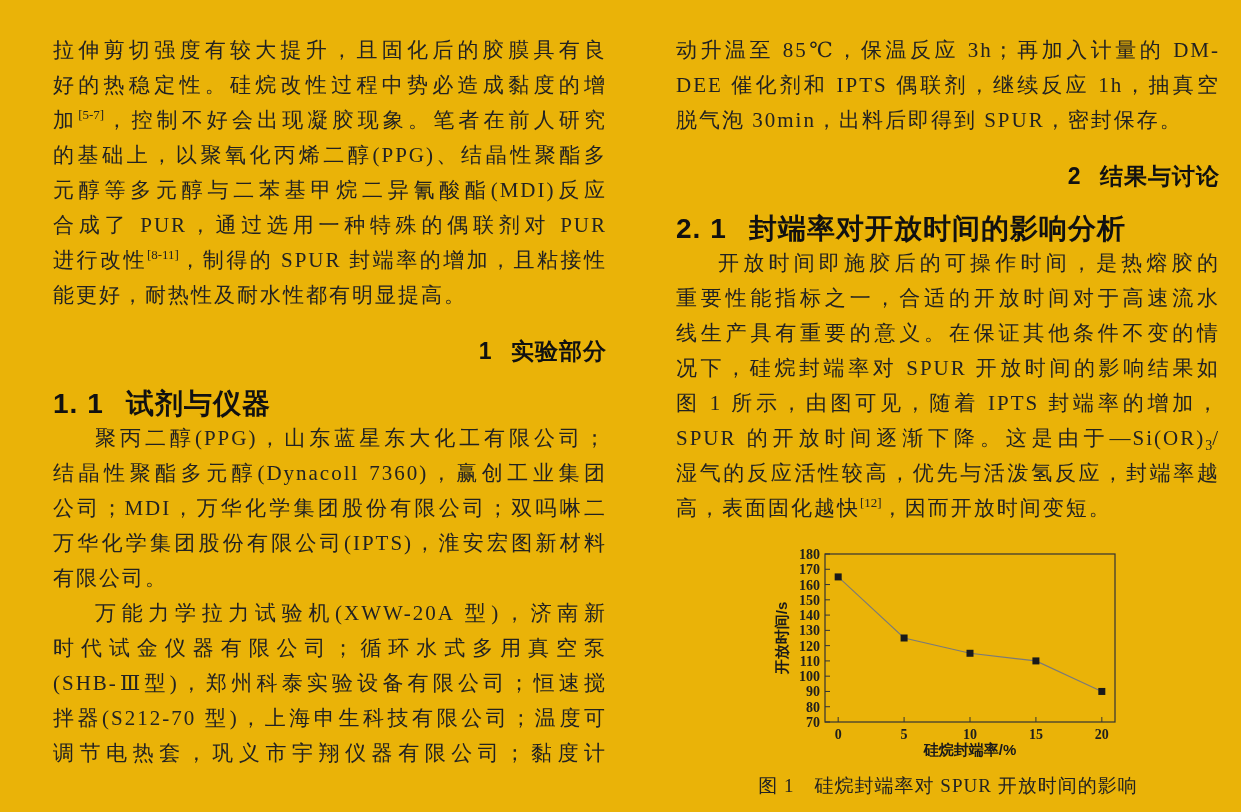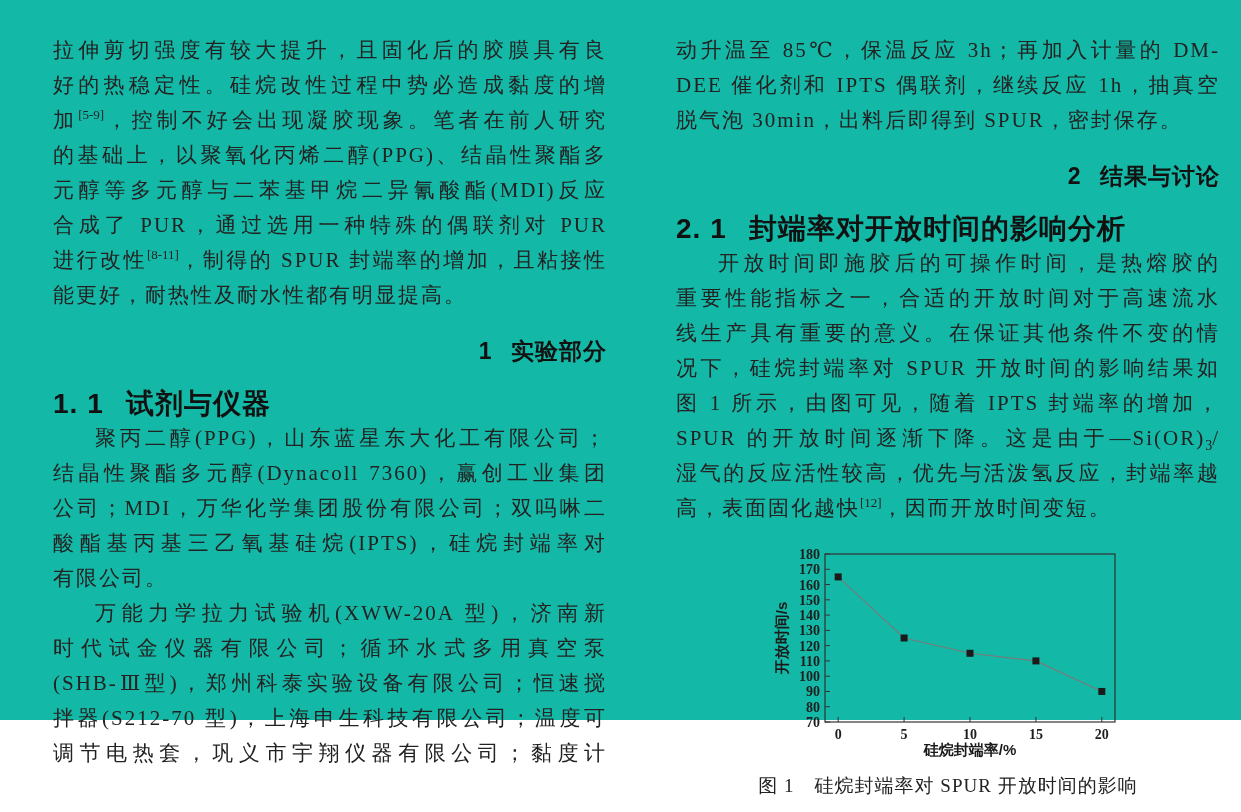--- a/index.html
+++ b/index.html
@@ -1,21 +1,21 @@
 <!DOCTYPE html>
 <html><head>
 <meta charset="utf-8">
 <style>
   html,body{margin:0;padding:0;}
   body{
     width:1241px;height:812px;overflow:hidden;
     background:#ffffff;color:#222222;
     font-family:"Liberation Serif","DejaVu Serif",serif;
   }
-  .page{position:relative;width:1241px;height:720px;background:#14b8a6;}
+  .page{position:relative;width:1241px;height:812px;background:#eab308;}
   .col{position:absolute;top:33px;}
   .col-left{left:53px;width:554px;}
   .col-right{left:676px;width:544px;}
   .para{margin:0;}
   .line{
     font-size:21px;line-height:35px;min-height:35px;
     letter-spacing:2px;
     text-align:justify;text-align-last:justify;
     white-space:normal;
   }
@@ -42,34 +42,34 @@
   }
 </style>
 </head>
 <body>
 
 <div class="page">
   <div class="col col-left" id="left-blocks">
       <div class="para">
         <div class="line"><span>拉伸剪切强度有较大提升，且固化后的胶膜具有良</span></div>
         <div class="line"><span>好的热稳定性。硅烷改性过程中势必造成黏度的增</span></div>
-        <div class="line"><span>加</span><sup>[5-9]</sup><span>，控制不好会出现凝胶现象。笔者在前人研究</span></div>
+        <div class="line"><span>加</span><sup>[5-7]</sup><span>，控制不好会出现凝胶现象。笔者在前人研究</span></div>
         <div class="line"><span>的基础上，以聚氧化丙烯二醇(PPG)、结晶性聚酯多</span></div>
         <div class="line"><span>元醇等多元醇与二苯基甲烷二异氰酸酯(MDI)反应</span></div>
         <div class="line"><span>合成了 PUR，通过选用一种特殊的偶联剂对 PUR</span></div>
         <div class="line"><span>进行改性</span><sup>[8-11]</sup><span>，制得的 SPUR 封端率的增加，且粘接性</span></div>
         <div class="line last"><span>能更好，耐热性及耐水性都有明显提高。</span></div>
       </div>
       <div class="h1"><span class="hnum">1</span><span>实验部分</span></div>
       <div class="h2"><span class="hnum">1. 1</span><span>试剂与仪器</span></div>
       <div class="para">
         <div class="line indent"><span>聚丙二醇(PPG)，山东蓝星东大化工有限公司；</span></div>
         <div class="line"><span>结晶性聚酯多元醇(Dynacoll 7360)，赢创工业集团</span></div>
         <div class="line"><span>公司；MDI，万华化学集团股份有限公司；双吗啉二</span></div>
-        <div class="line"><span>酸酯基丙基三乙氧基硅烷(IPTS)，硅烷封端率对</span></div>
+        <div class="line"><span>万华化学集团股份有限公司(IPTS)，淮安宏图新材料</span></div>
         <div class="line last"><span>有限公司。</span></div>
       </div>
       <div class="para">
         <div class="line indent"><span>万能力学拉力试验机(XWW-20A 型)，济南新</span></div>
         <div class="line"><span>时代试金仪器有限公司；循环水式多用真空泵</span></div>
         <div class="line"><span>(SHB-Ⅲ型)，郑州科泰实验设备有限公司；恒速搅</span></div>
         <div class="line"><span>拌器(S212-70 型)，上海申生科技有限公司；温度可</span></div>
         <div class="line"><span>调节电热套，巩义市宇翔仪器有限公司；黏度计</span></div>
       </div>
     </div>

